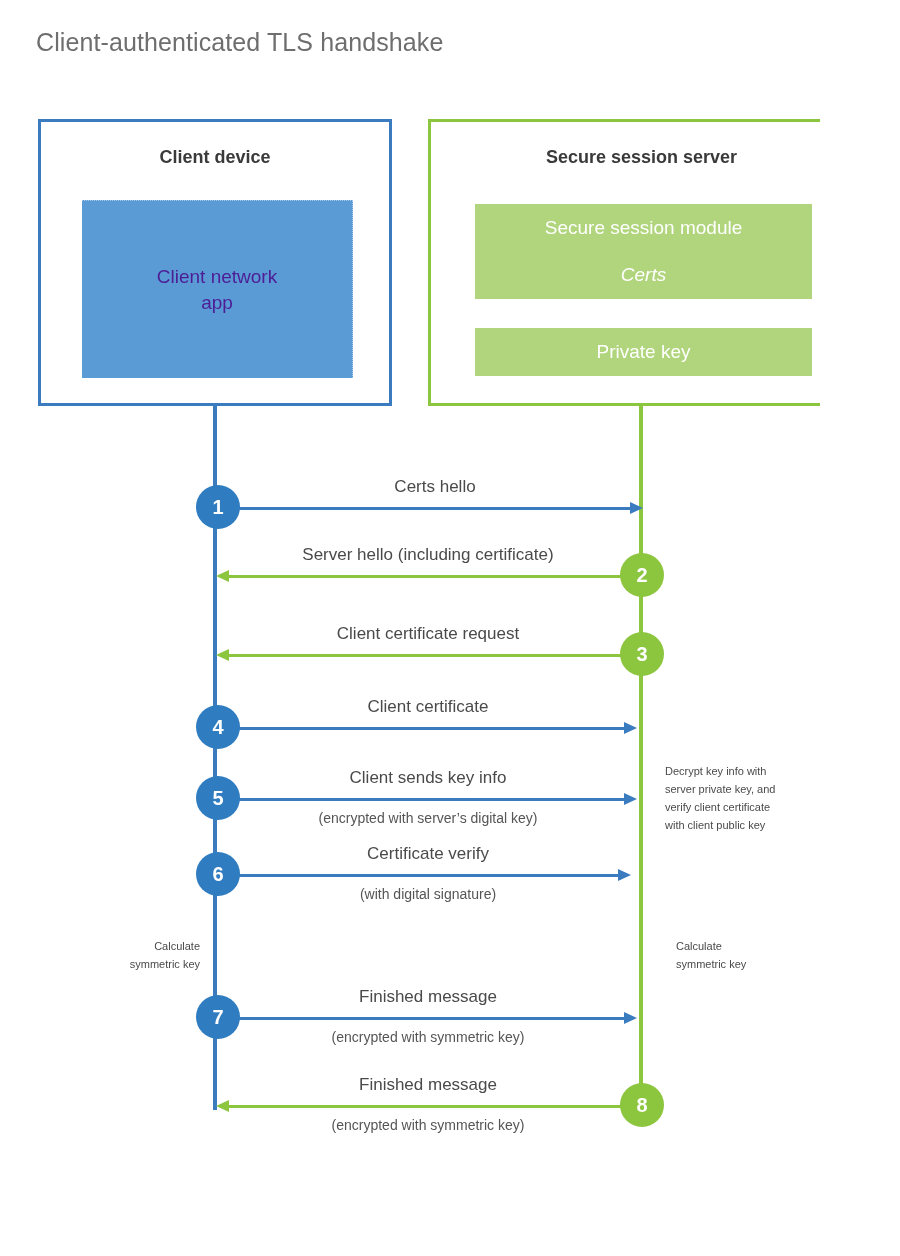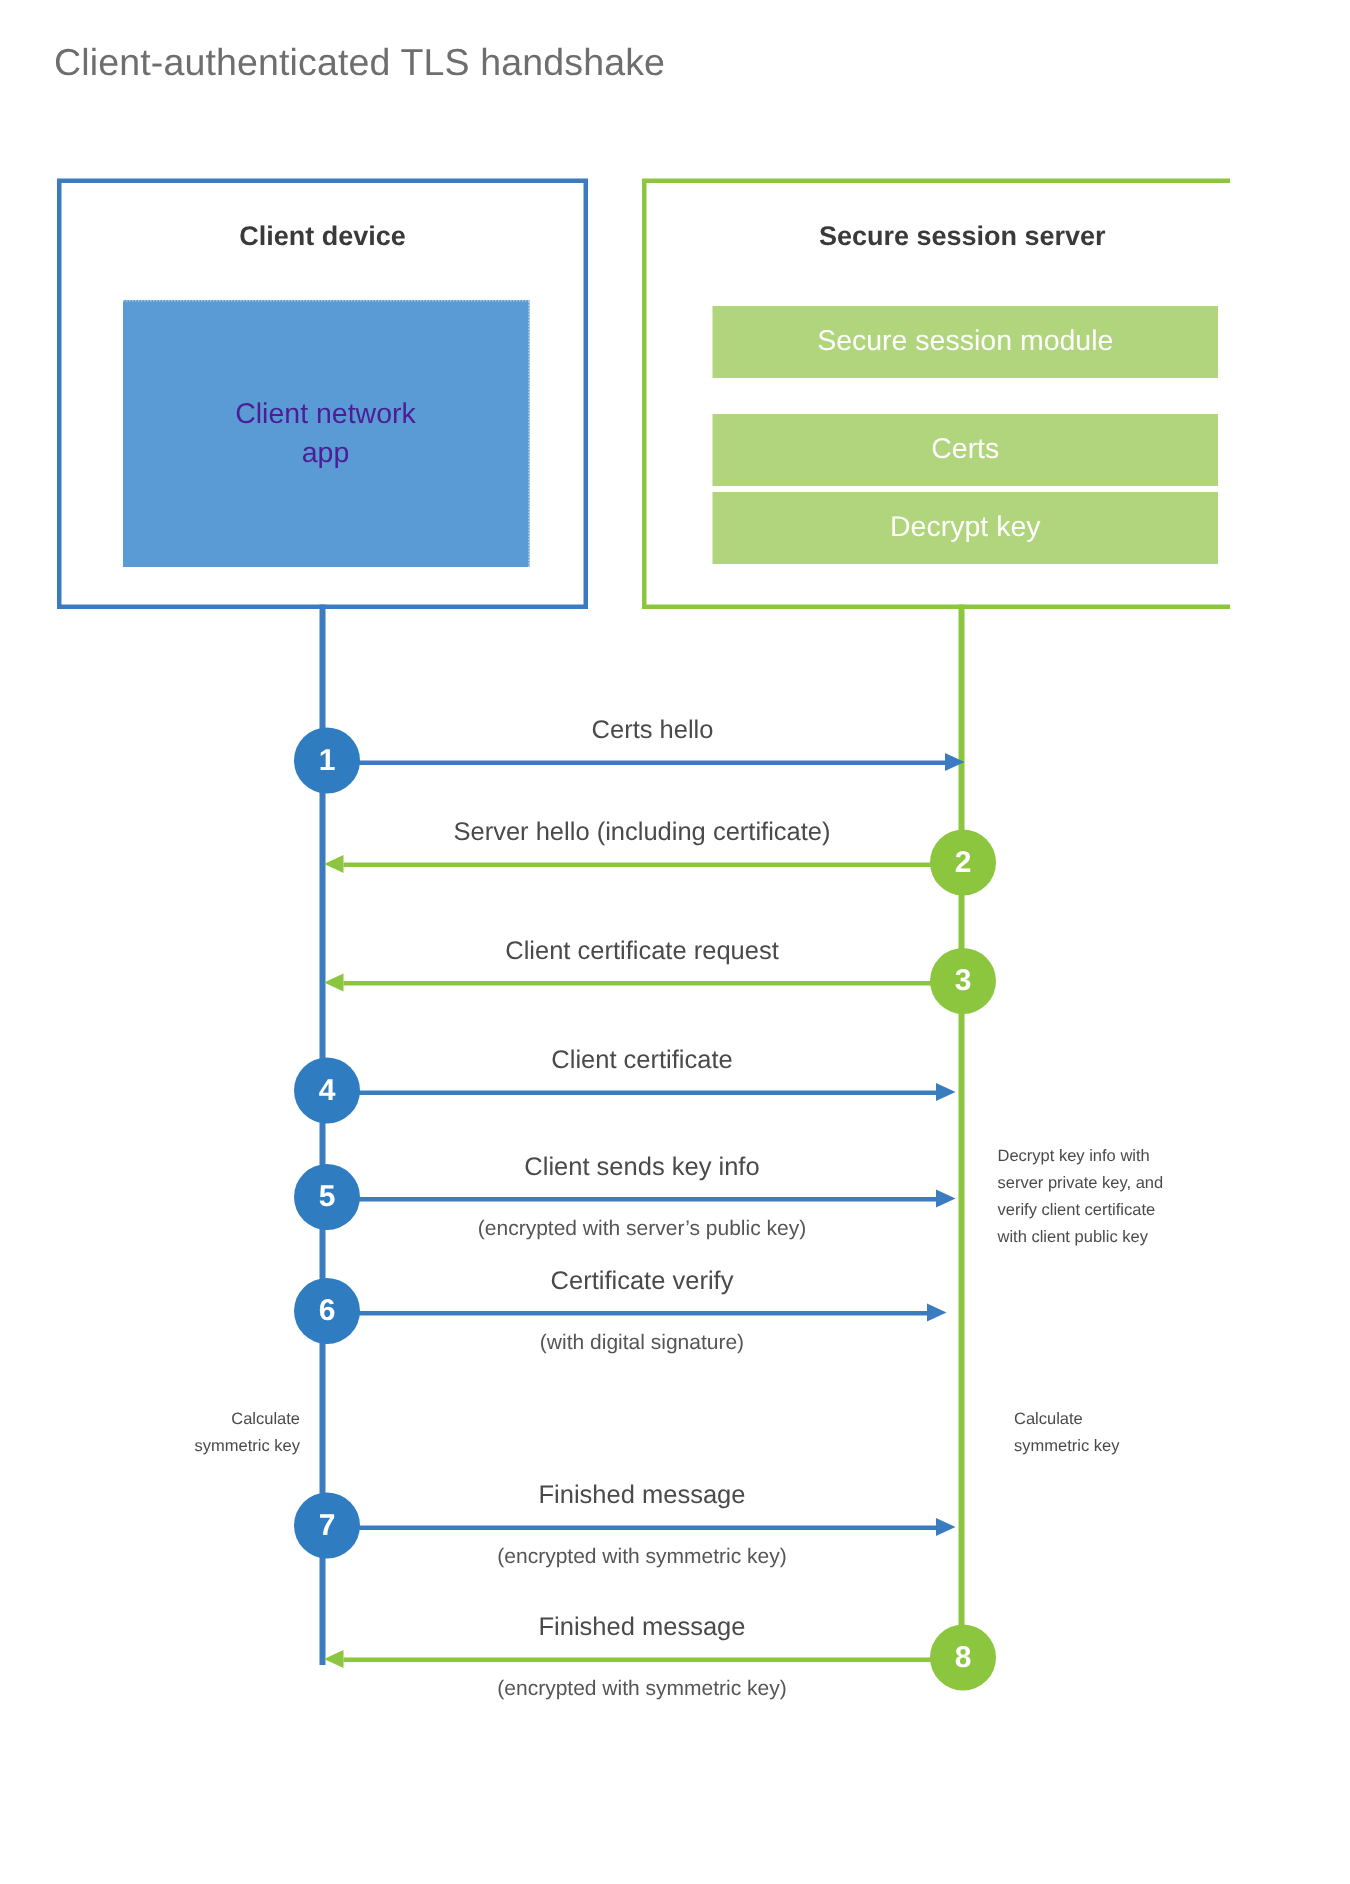--- a/index.html
+++ b/index.html
@@ -95,21 +95,21 @@
     height: 48px;
     background: #b0d57c;
     display: flex;
     align-items: center;
     justify-content: center;
     color: #ffffff;
     font-size: 19px;
     font-weight: 400;
   }
   .server-bar.b0 { top: 82px; }
-  .server-bar.b1 { top: 154px; }
+  .server-bar.b1 { top: 129px; font-style: italic; }
   .server-bar.b2 { top: 206px; }
 
   
   .lifeline {
     position: absolute;
     width: 4px;
   }
   #client-lifeline {
     left: 213px;
     top: 403px;
@@ -229,21 +229,21 @@
     <div id="client-app">
       <div class="app-label">Client network
 app</div>
     </div>
   </div>
 
   <div class="actor-box" id="server-box">
     <div class="actor-title">Secure session server</div>
     <div class="server-bar b0">Secure session module</div>
     <div class="server-bar b1">Certs</div>
-    <div class="server-bar b2">Decrypt key</div>
+    <div class="server-bar b2">Private key</div>
   </div>
 
   <div class="lifeline" id="client-lifeline"></div>
   <div class="lifeline" id="server-lifeline"></div>
 
   <div class="msg" style="left:0; top:507px;">
     <div class="shaft blue" style="left:217px; width:416px;"></div>
     <div class="head right blue" style="left:630px;"></div>
     <div class="step-badge blue" style="left:196px;">1</div>
     <div class="msg-label" style="left:240px; width:390px;">Certs hello</div>
@@ -268,21 +268,21 @@
     <div class="head right blue" style="left:624px;"></div>
     <div class="step-badge blue" style="left:196px;">4</div>
     <div class="msg-label" style="left:232px; width:392px;">Client certificate</div>
   </div>
 
   <div class="msg" style="left:0; top:798px;">
     <div class="shaft blue" style="left:217px; width:410px;"></div>
     <div class="head right blue" style="left:624px;"></div>
     <div class="step-badge blue" style="left:196px;">5</div>
     <div class="msg-label" style="left:232px; width:392px;">Client sends key info</div>
-    <div class="msg-sublabel" style="left:232px; width:392px;">(encrypted with server’s public key)</div>
+    <div class="msg-sublabel" style="left:232px; width:392px;">(encrypted with server’s digital key)</div>
   </div>
 
   <div class="msg" style="left:0; top:874px;">
     <div class="shaft blue" style="left:217px; width:404px;"></div>
     <div class="head right blue" style="left:618px;"></div>
     <div class="step-badge blue" style="left:196px;">6</div>
     <div class="msg-label" style="left:232px; width:392px;">Certificate verify</div>
     <div class="msg-sublabel" style="left:232px; width:392px;">(with digital signature)</div>
   </div>
 

